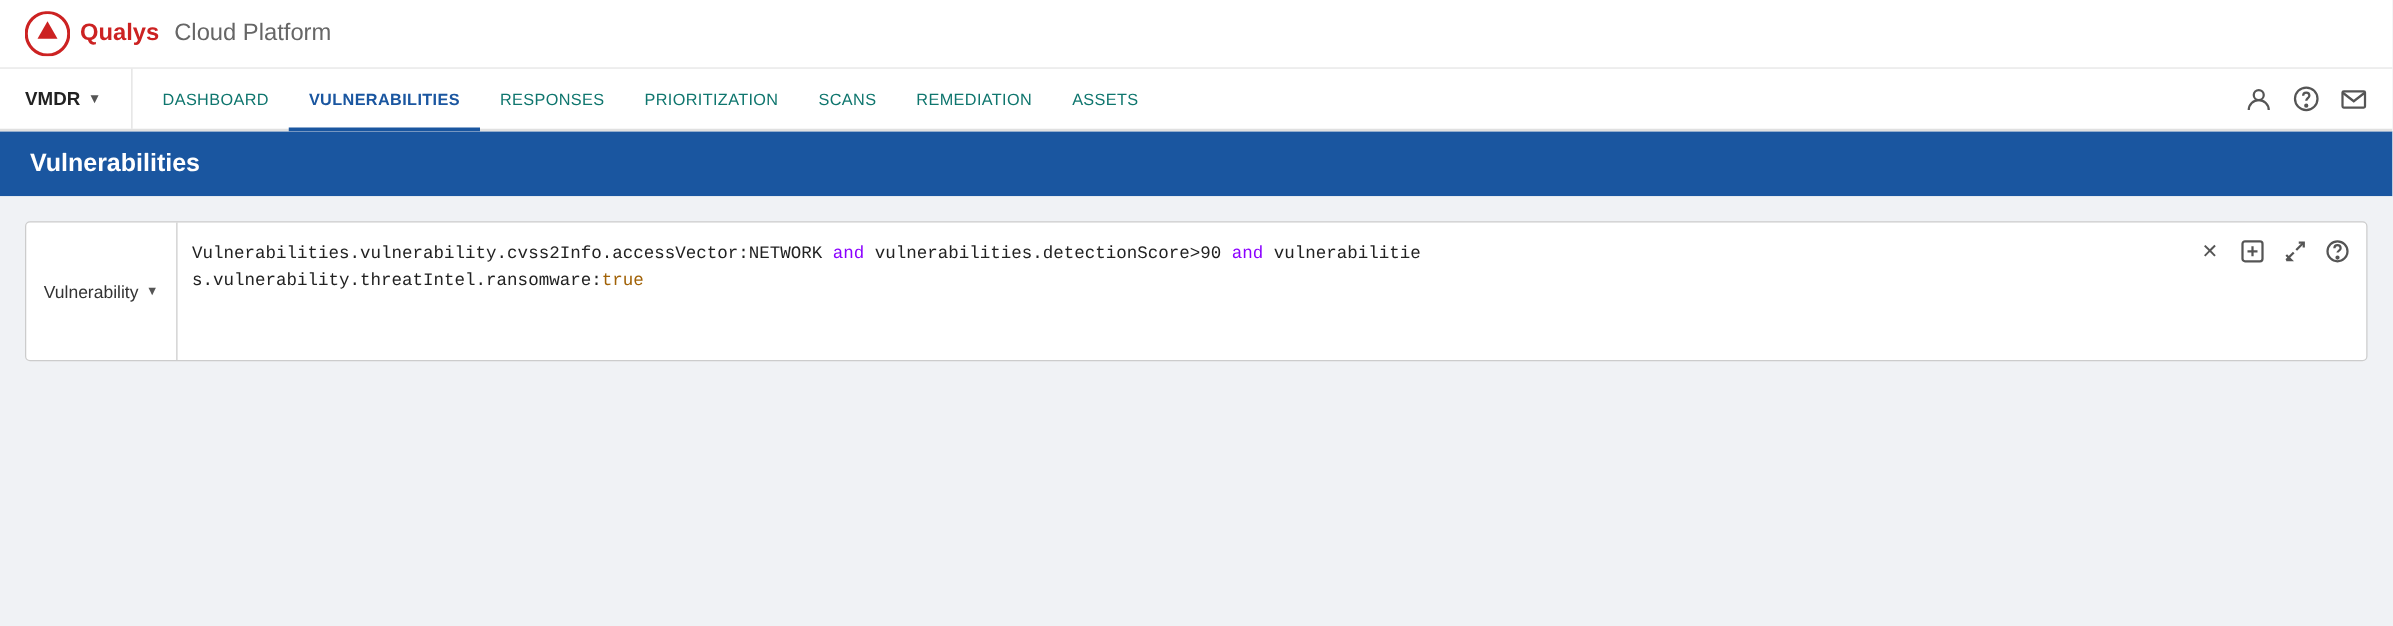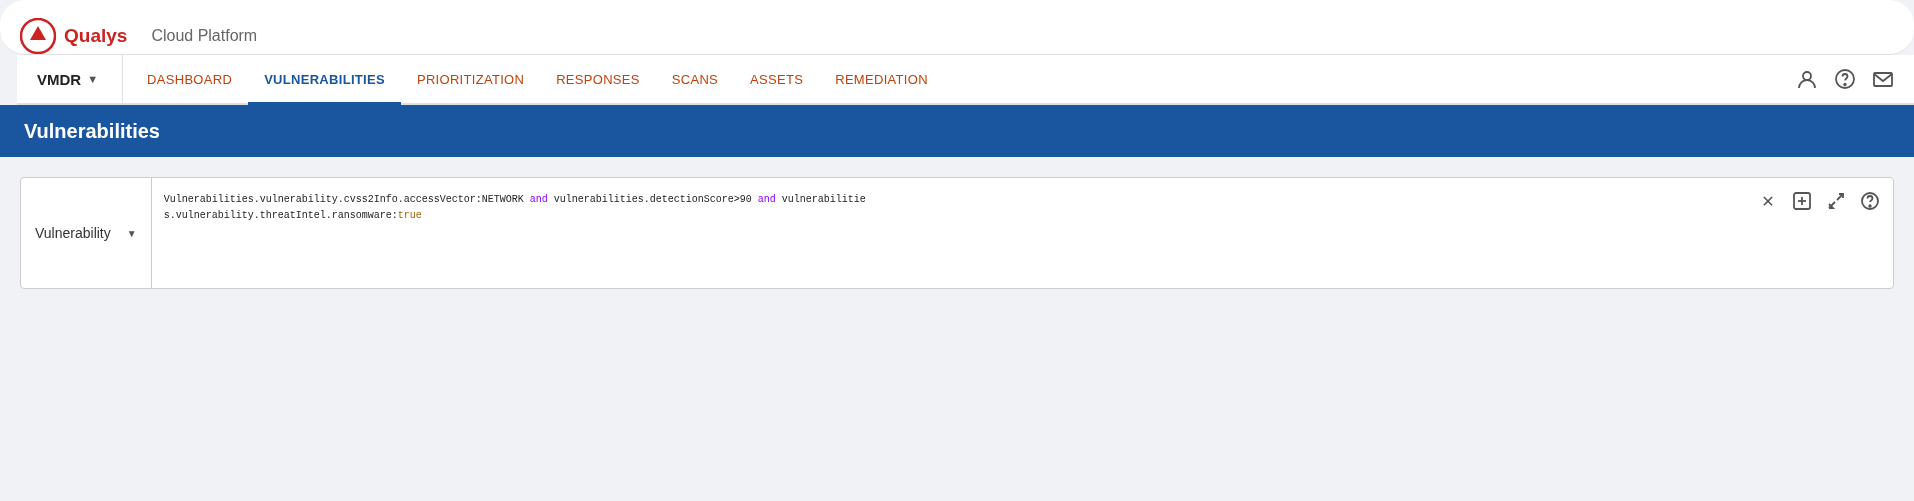--- a/index.html
+++ b/index.html
@@ -8,45 +8,43 @@
       background: #f0f2f5;
       width: 1914px;
       min-height: 501px;
     }
 
     
     .top-header {
       background: #ffffff;
       height: 55px;
       display: flex;
-      align-items: flex-end;
+      align-items: center;
       padding: 0 20px;
       border-bottom: 1px solid #e0e0e0;
-      border-radius: 25px;
     }
     .logo-area {
       display: flex;
       align-items: center;
       gap: 8px;
     }
     .logo-icon {
       width: 36px;
       height: 36px;
     }
 
     
     .nav-bar {
       background: #ffffff;
       height: 50px;
       display: flex;
       align-items: stretch;
       padding: 0 20px;
       border-bottom: 2px solid #e0e0e0;
       position: relative;
-      margin-left: 17px;
     }
     .vmdr-selector {
       display: flex;
       align-items: center;
       gap: 6px;
       font-size: 15px;
       font-weight: 700;
       color: #222;
       padding-right: 24px;
       cursor: pointer;
@@ -62,21 +60,21 @@
       align-items: stretch;
       flex: 1;
       gap: 0;
     }
     .nav-item {
       display: flex;
       align-items: center;
       padding: 0 16px;
       font-size: 13px;
       font-weight: 500;
-      color: #c2410c;
+      color: #0f766e;
       cursor: pointer;
       text-transform: uppercase;
       letter-spacing: 0.3px;
       position: relative;
       white-space: nowrap;
     }
     .nav-item.active {
       color: #1a56a0;
       font-weight: 700;
     }
@@ -134,38 +132,38 @@
       gap: 0;
       background: #ffffff;
       border: 1px solid #cccccc;
       border-radius: 4px;
       padding: 0;
       min-height: 110px;
     }
     .query-type-selector {
       display: flex;
       align-items: center;
-      gap: 16px;
+      gap: 6px;
       padding: 14px 14px;
       border-right: 1px solid #cccccc;
       cursor: pointer;
       font-size: 14px;
       color: #333;
       white-space: nowrap;
       align-self: flex-start;
       min-height: 110px;
     }
     .query-type-chevron {
       font-size: 10px;
       color: #555;
     }
     .query-input-area {
       flex: 1;
       padding: 14px 12px;
-      font-size: 10px;
+      font-size: 14px;
       line-height: 1.6;
       font-family: 'Courier New', Consolas, monospace;
       min-height: 110px;
     }
     .query-text-black { color: #222; }
     .query-text-purple { color: #8b00ff; font-weight: 500; }
     .query-text-blue { color: #a16207; }
     .query-actions {
       display: flex;
       align-items: flex-start;
@@ -189,37 +187,37 @@
 </head>
 <body>
 
 <div class="top-header">
   <div class="logo-area">
     <svg class="logo-icon" viewBox="0 0 36 36">
       <circle cx="18" cy="18" r="17" fill="none" stroke="#cc2222" stroke-width="2.5"></circle>
       <polygon points="18,8 26,22 10,22" fill="#cc2222"></polygon>
     </svg>
     <span style="font-size:19px;font-weight:700;color:#cc2222;">Qualys</span>
-    <span style="font-size:16px;color:#666;margin-left:16px;">Cloud Platform</span>
+    <span style="font-size:19px;color:#666;margin-left:4px;">Cloud Platform</span>
   </div>
 </div>
 
 <div class="nav-bar">
   <div class="vmdr-selector">
     <span>VMDR</span>
     <span class="vmdr-chevron">▼</span>
   </div>
   <div class="nav-items">
     <div class="nav-item">DASHBOARD</div>
     <div class="nav-item active">VULNERABILITIES</div>
+    <div class="nav-item">RESPONSES</div>
     <div class="nav-item">PRIORITIZATION</div>
-    <div class="nav-item">RESPONSES</div>
     <div class="nav-item">SCANS</div>
+    <div class="nav-item">REMEDIATION</div>
     <div class="nav-item">ASSETS</div>
-    <div class="nav-item">REMEDIATION</div>
   </div>
   <div class="nav-right-icons">
     <div class="nav-icon">
       <svg width="22" height="22" viewBox="0 0 22 22" fill="none" stroke="#555" stroke-width="1.8">
         <circle cx="11" cy="8" r="4"></circle>
         <path d="M3 20c0-4.4 3.6-8 8-8s8 3.6 8 8"></path>
       </svg>
     </div>
     <div class="nav-icon">
       <svg width="22" height="22" viewBox="0 0 22 22" fill="none" stroke="#555" stroke-width="1.8">

